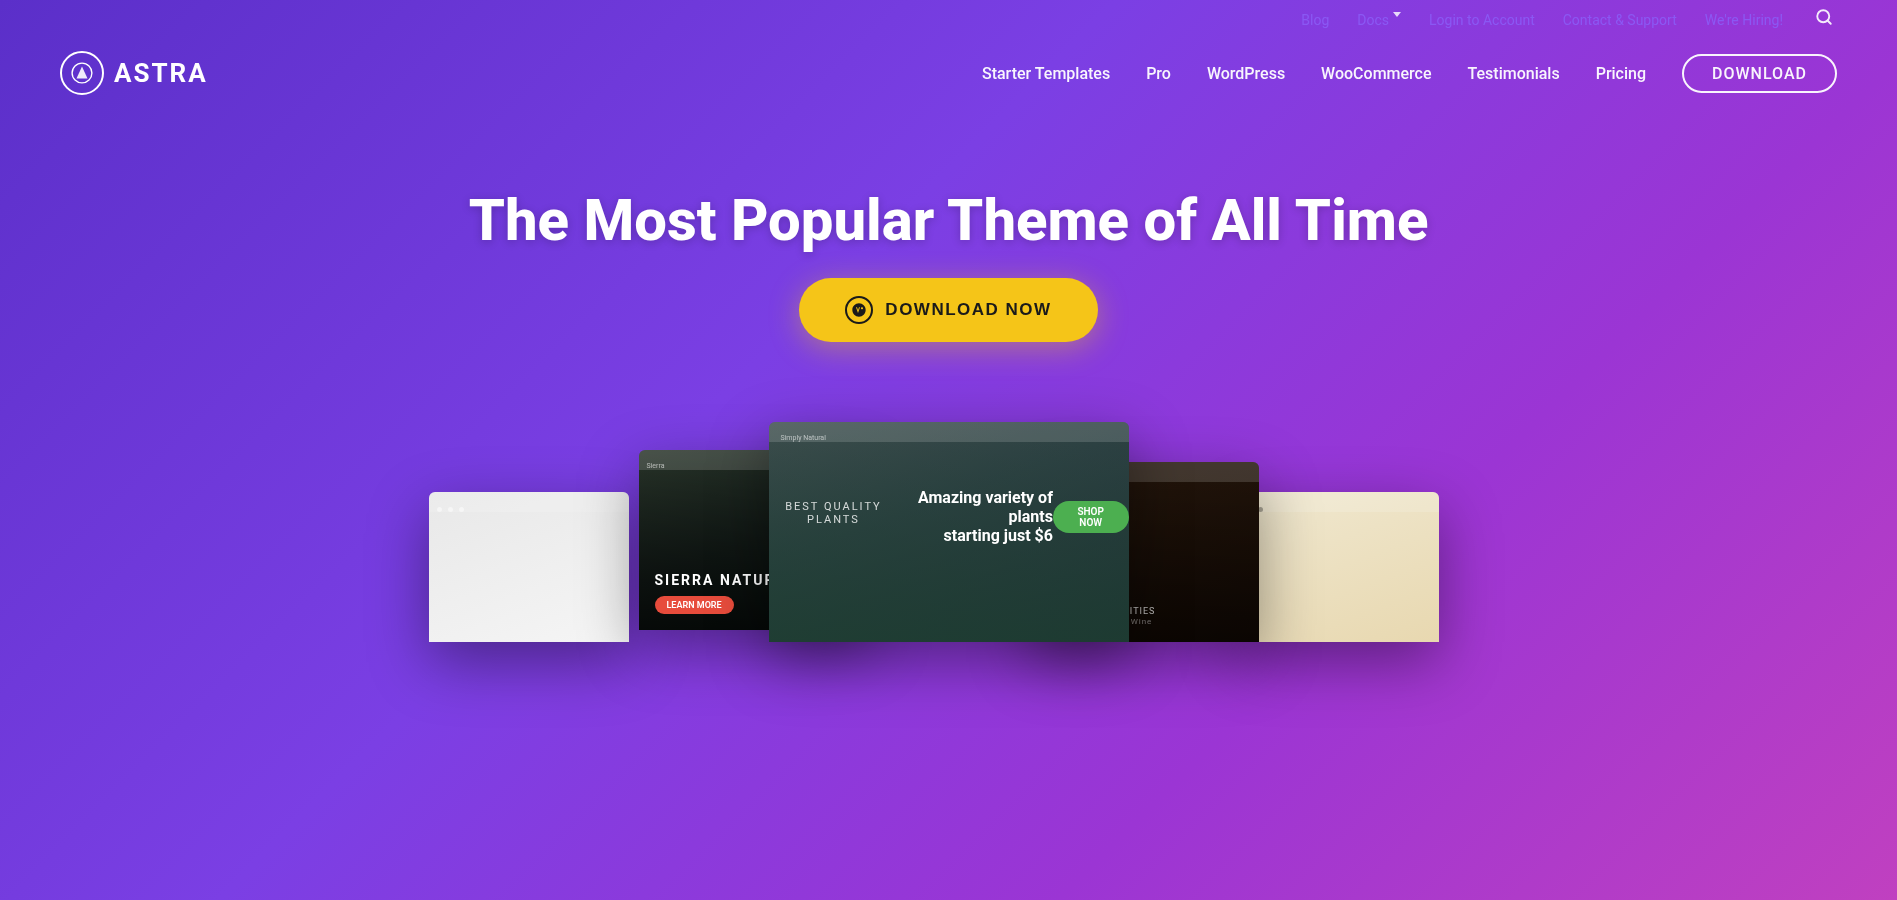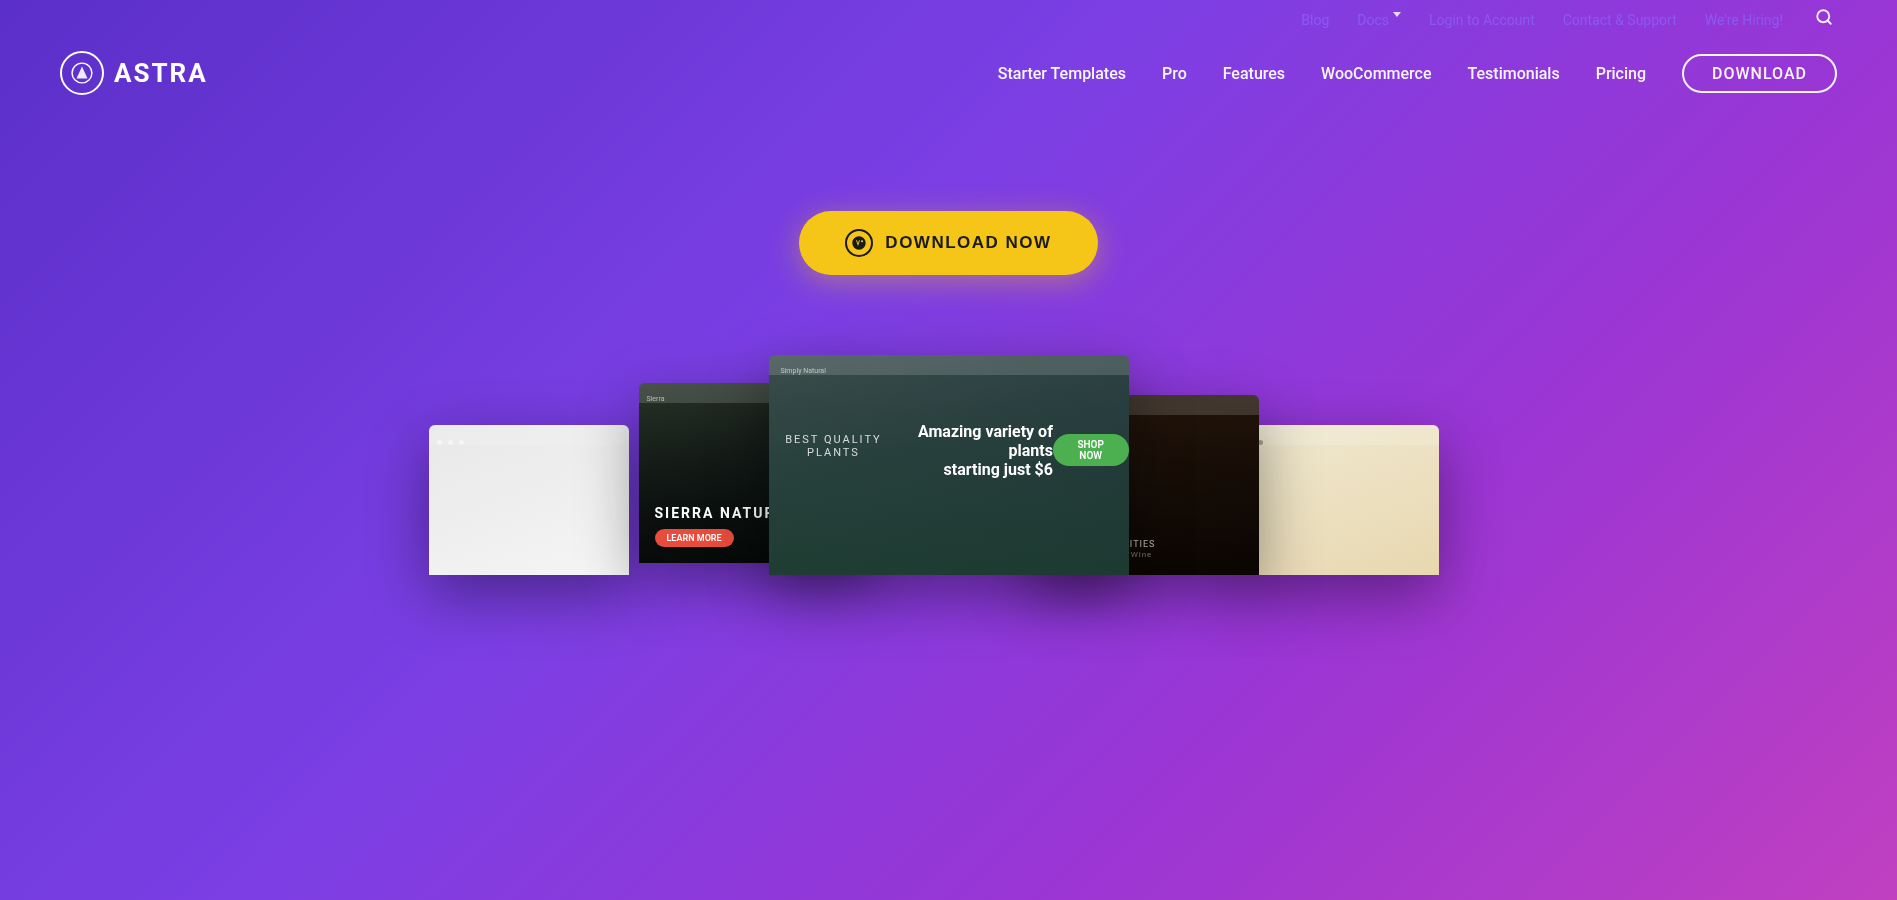--- a/index.html
+++ b/index.html
@@ -135,21 +135,20 @@
       color: #1a1a1a;
       padding: 18px 46px;
       border-radius: 50px;
       font-size: 17px;
       font-weight: 700;
       letter-spacing: 1.5px;
       text-decoration: none;
       cursor: pointer;
       border: none;
       box-shadow: 0 6px 30px rgba(245, 197, 24, 0.4);
-      margin-top: 24px;
     }
     .wp-icon {
       width: 28px;
       height: 28px;
       border: 2.5px solid #1a1a1a;
       border-radius: 50%;
       display: flex;
       align-items: center;
       justify-content: center;
       font-size: 14px;
@@ -348,29 +347,30 @@
         <circle cx="20" cy="20" r="18" stroke="white" stroke-width="2.5"></circle>
         <polygon points="20,8 30,30 10,30" fill="white" opacity="0.9"></polygon>
       </svg>
     </div>
     <span class="logo-text">ASTRA</span>
   </a>
 
   <div class="nav-links">
     <a>Starter Templates</a>
     <a>Pro</a>
-    <a>Features</a>
+    <a>WordPress</a>
     <a>WooCommerce</a>
     <a>Testimonials</a>
     <a>Pricing</a>
     <a class="download-btn">DOWNLOAD</a>
   </div>
 </nav>
 
 <section class="hero">
+  <h1>The Most Popular Theme of All Time</h1>
   <button class="download-now-btn">
     <div class="wp-icon">
       <svg width="16" height="16" viewBox="0 0 24 24" fill="#1a1a1a">
         <path d="M12 2C6.48 2 2 6.48 2 12s4.48 10 10 10 10-4.48 10-10S17.52 2 12 2zm-1.5 14.5l-3-8.5h1.5l1.5 4.5 1.5-4.5h1.5l-3 8.5zm6-8.5c.83 0 1.5.67 1.5 1.5S17.33 11 16.5 11 15 10.33 15 9.5 15.67 8 16.5 8z"></path>
       </svg>
     </div>
     <span>DOWNLOAD NOW</span>
   </button>
 
   

